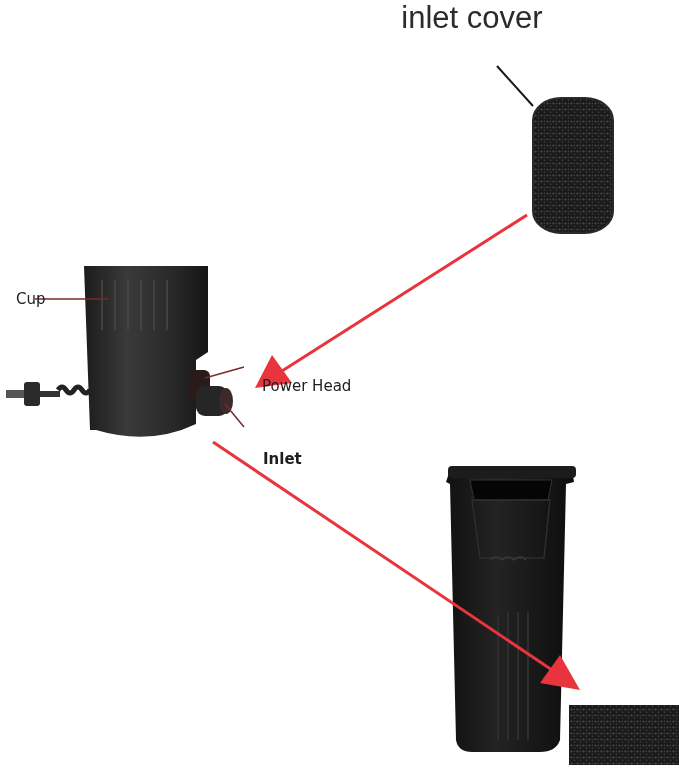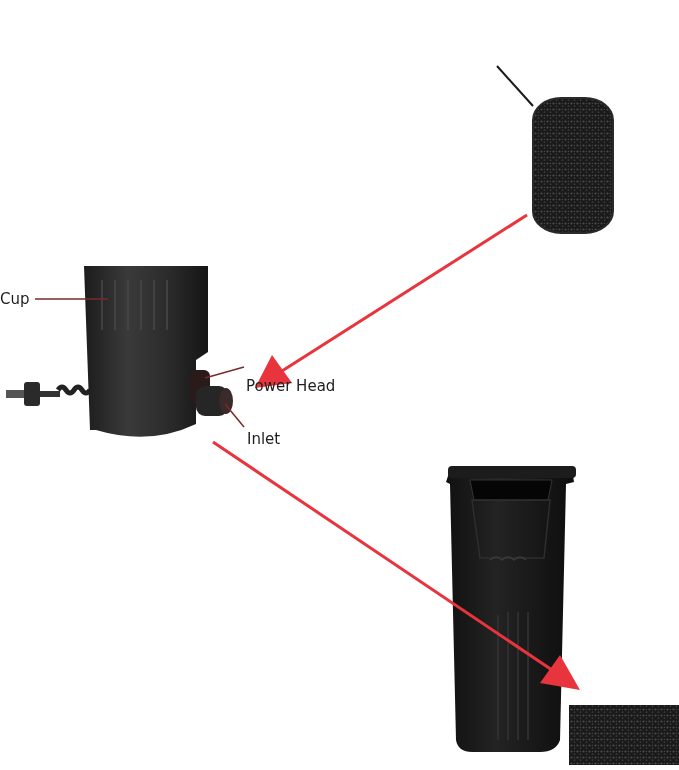--- a/index.html
+++ b/index.html
@@ -1,19 +1,19 @@
 <!DOCTYPE html>
 <html><head>
 <meta charset="utf-8">
 <style>
   html, body { margin:0; padding:0; background:#ffffff; }
   body { width:679px; height:770px; position:relative; overflow:hidden; font-family:"Liberation Sans", sans-serif; }
   .abs { position:absolute; }
   .title-label { font-family:"Liberation Sans", sans-serif; font-size:31px; color:#2b2b2b; line-height:32px; text-align:center; }
-  .part-label { font-family:"DejaVu Sans", sans-serif; font-size:15px; color:#1e1e1e; line-height:16px; }
+  .part-label { font-family:"DejaVu Sans", sans-serif; font-size:15px; color:#1e1e1e; line-height:16px;padding-left:16px; }
   svg { position:absolute; left:0; top:0; }
 </style>
 </head>
 <body>
 
 <svg width="679" height="770" viewBox="0 0 679 770">
   <defs>
     <pattern id="foam" width="6" height="6" patternUnits="userSpaceOnUse">
       <rect width="6" height="6" fill="#1a1a1a"></rect>
       <circle cx="1.5" cy="1.5" r="1.1" fill="#4a4a4a"></circle>
@@ -93,17 +93,18 @@
     <line x1="527" y1="215" x2="282" y2="371" stroke="#e8343c" stroke-width="3"></line>
     <polygon points="255,388 272,355 292,383" fill="#e8343c"></polygon>
   </g>
   <g>
     <line x1="213" y1="442" x2="555" y2="672" stroke="#e8343c" stroke-width="3"></line>
     <polygon points="580,690 540,683 560,655" fill="#e8343c"></polygon>
   </g>
 </svg>
 
 <div class="abs title-label" style="left:372px; top:2px; width:200px;">
+  <div>inlet cover</div>
 </div>
 
 <div class="abs part-label" style="left:0px; top:291px;">Cup</div>
 <div class="abs part-label" style="left:246px; top:355px;margin-top:23px;">Power Head</div>
-<div class="abs part-label" style="left:247px; top:431px;">Inlet</div>
+<div class="abs part-label" style="left:247px; top:451px;font-weight:bold;">Inlet</div>
 
 </body></html>

